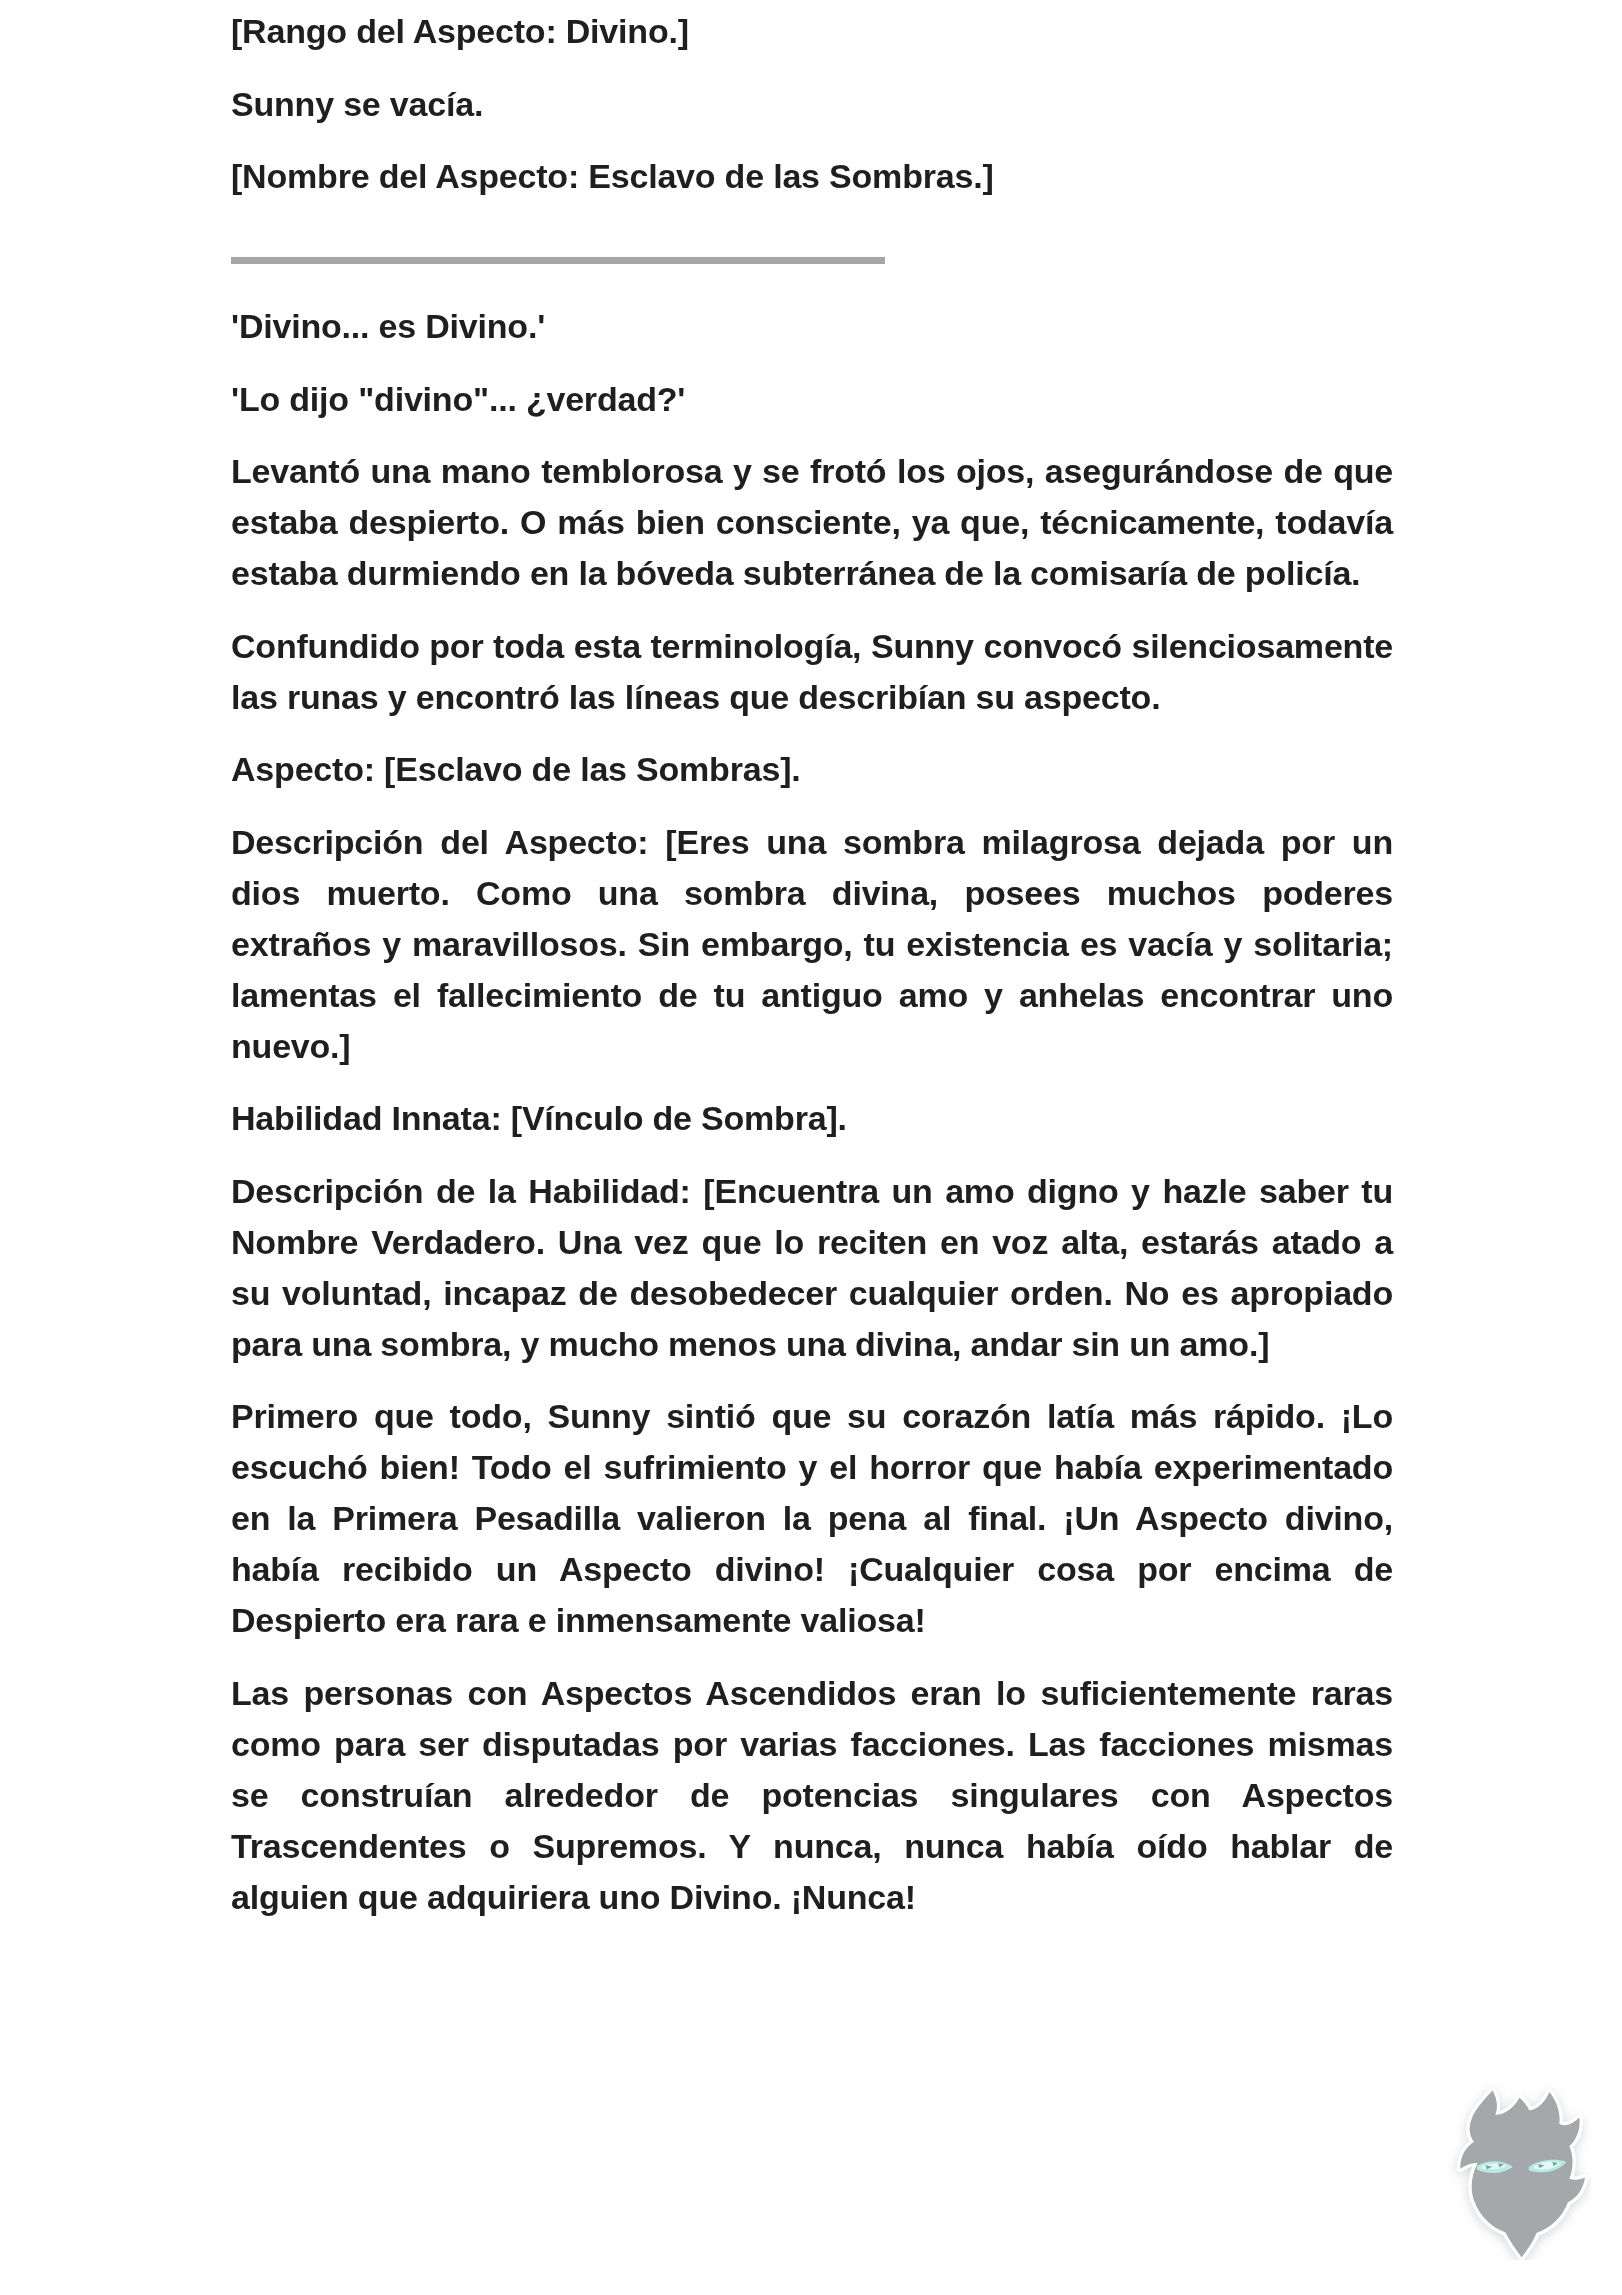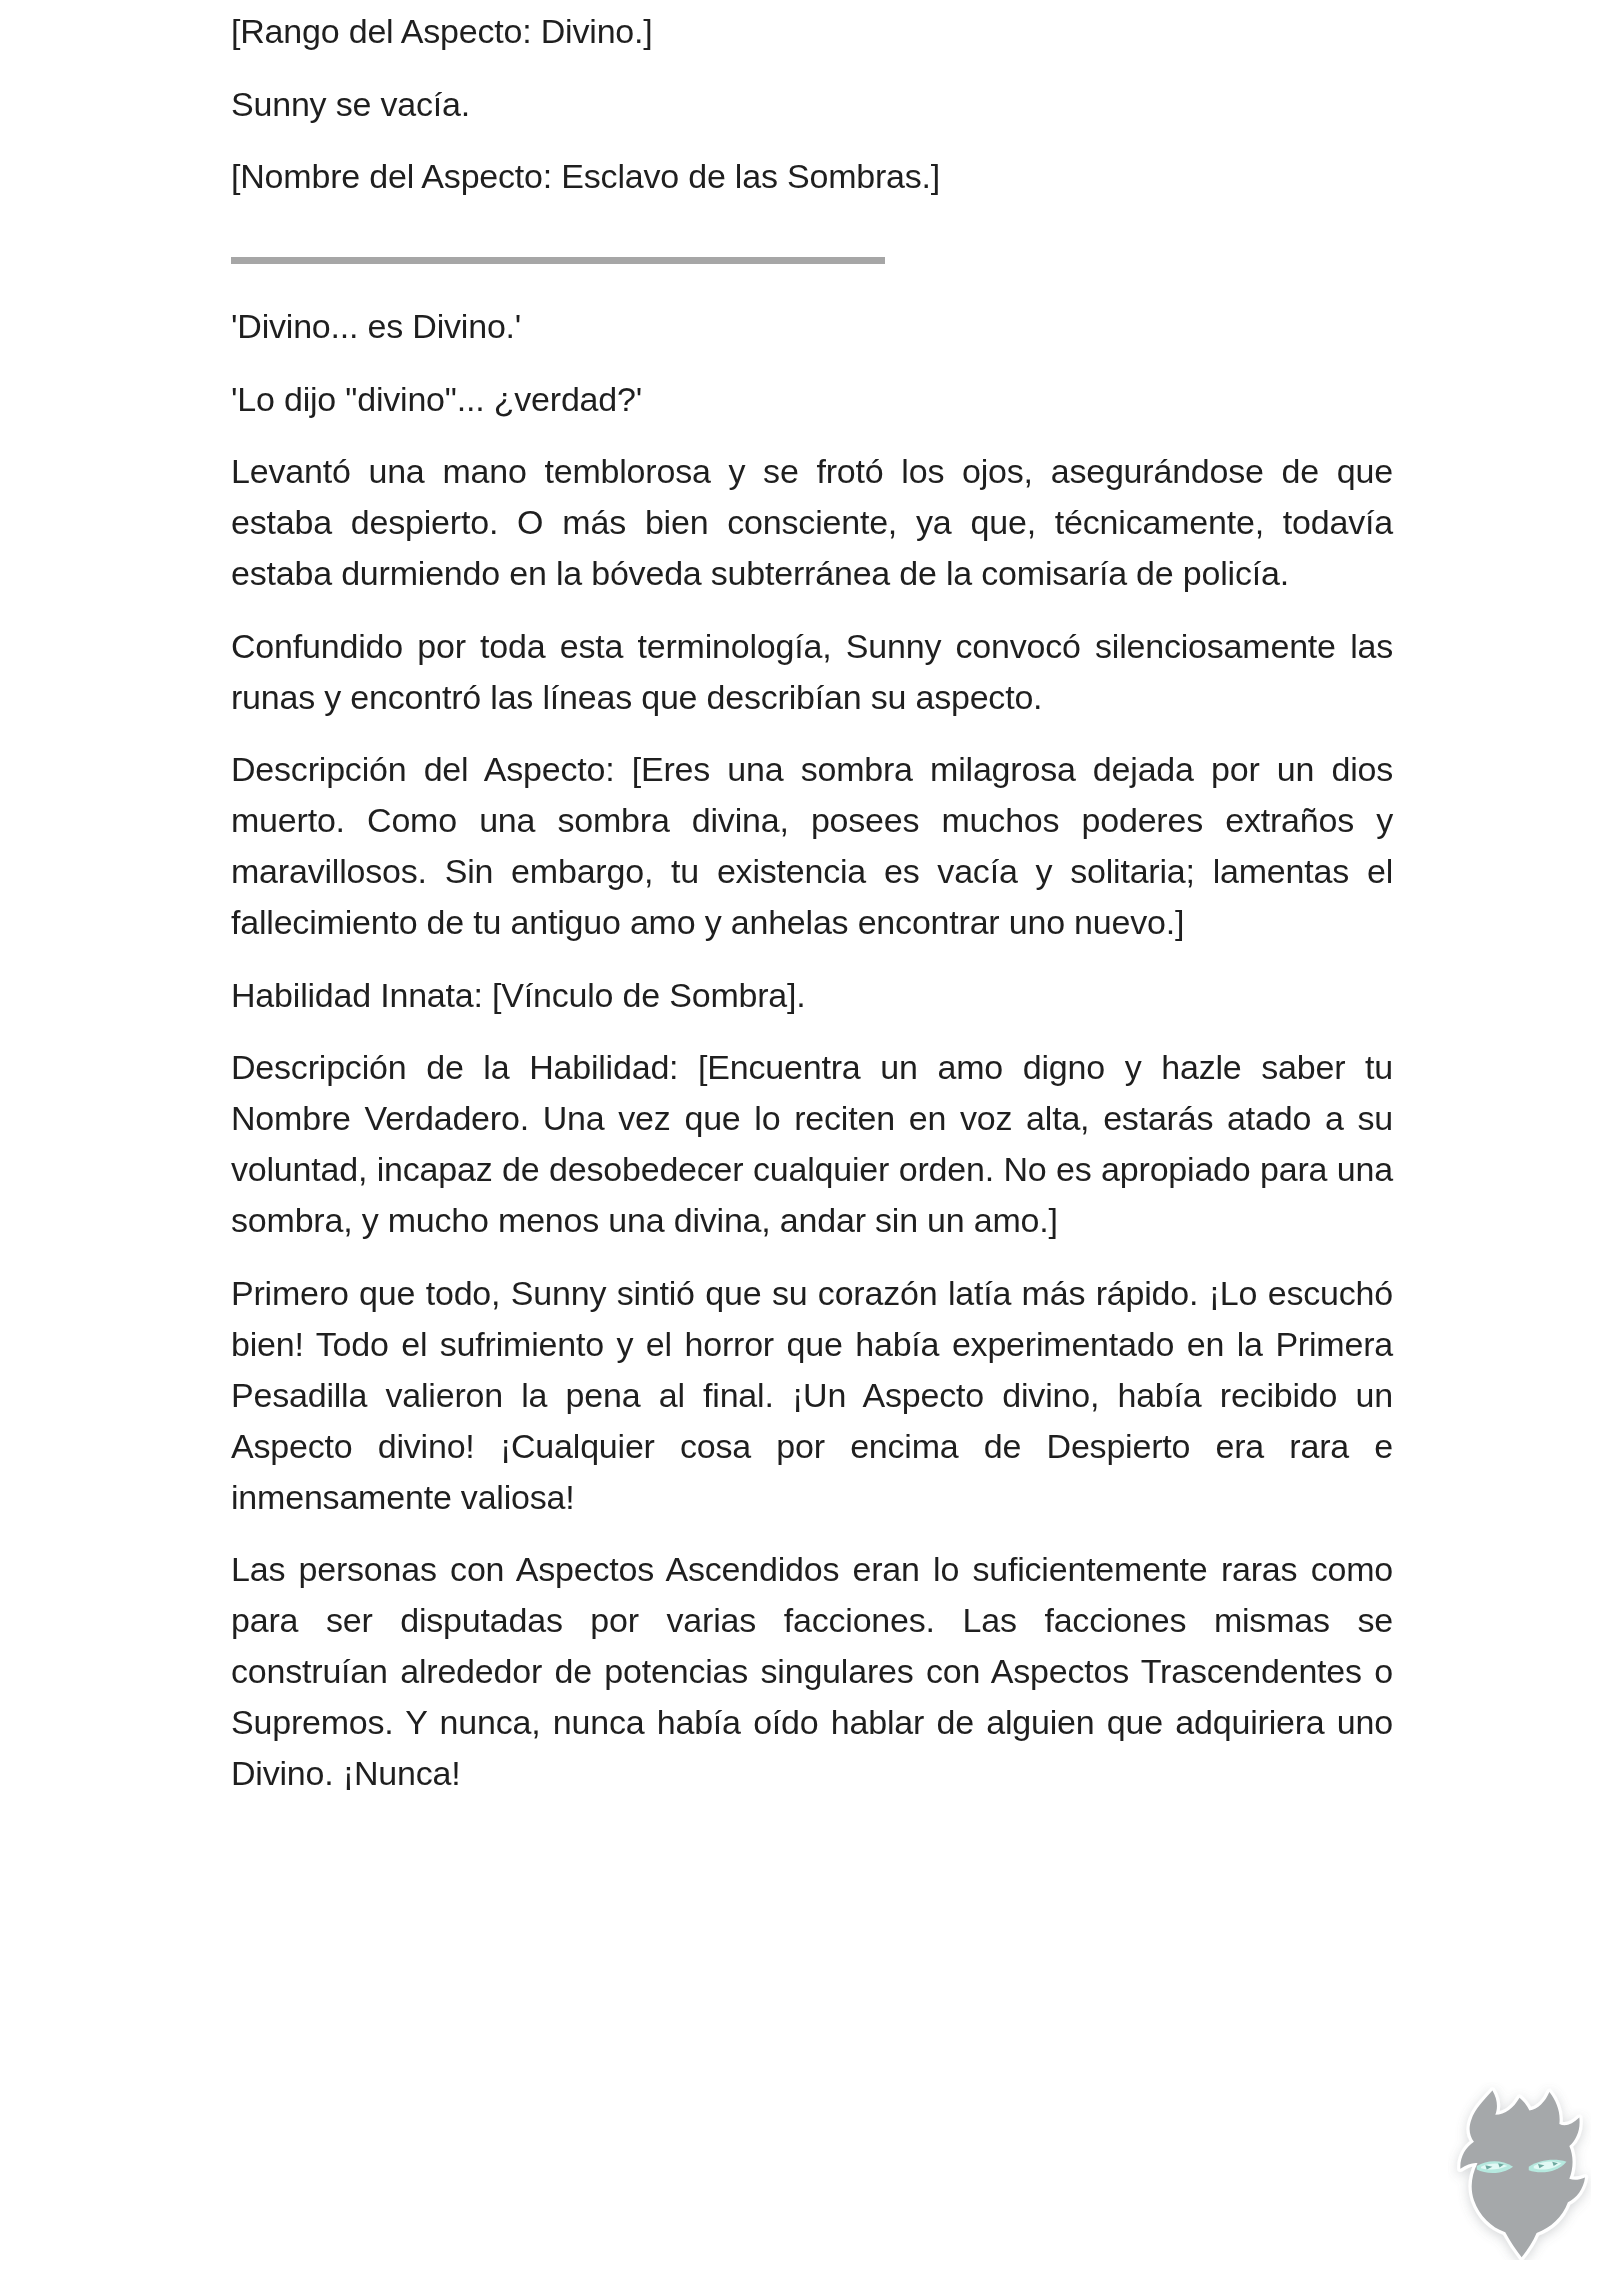--- a/index.html
+++ b/index.html
@@ -18,21 +18,21 @@
   }
   .content {
     position: absolute;
     left: 231px;
     top: 6.1px;
     width: 1162px;
   }
   p.para {
     font-size: 34px;
     line-height: 51px;
-    font-weight: 400;
+    font-weight: 700;
     letter-spacing: -0.2px;
     margin: 21.5px 0;
     text-align: justify;
     color: var(--text-color);
   }
   p.para:first-child { margin-top: 0; }
   p.para:last-child  { margin-bottom: 0; }
   .divider {
     width: 654px;
     height: 7px;
@@ -54,20 +54,21 @@
 
 <main class="content" id="chapter-content">
     <p class="para">[Rango del Aspecto: Divino.]</p>
     <p class="para">Sunny se vacía.</p>
     <p class="para">[Nombre del Aspecto: Esclavo de las Sombras.]</p>
     <div class="divider"></div>
     <p class="para">'Divino... es Divino.'</p>
     <p class="para">'Lo dijo "divino"... ¿verdad?'</p>
     <p class="para">Levantó una mano temblorosa y se frotó los ojos, asegurándose de que estaba despierto. O más bien consciente, ya que, técnicamente, todavía estaba durmiendo en la bóveda subterránea de la comisaría de policía.</p>
     <p class="para">Confundido por toda esta terminología, Sunny convocó silenciosamente las runas y encontró las líneas que describían su aspecto.</p>
+    <p class="para">Aspecto: [Esclavo de las Sombras].</p>
     <p class="para">Descripción del Aspecto: [Eres una sombra milagrosa dejada por un dios muerto. Como una sombra divina, posees muchos poderes extraños y maravillosos. Sin embargo, tu existencia es vacía y solitaria; lamentas el fallecimiento de tu antiguo amo y anhelas encontrar uno nuevo.]</p>
     <p class="para">Habilidad Innata: [Vínculo de Sombra].</p>
     <p class="para">Descripción de la Habilidad: [Encuentra un amo digno y hazle saber tu Nombre Verdadero. Una vez que lo reciten en voz alta, estarás atado a su voluntad, incapaz de desobedecer cualquier orden. No es apropiado para una sombra, y mucho menos una divina, andar sin un amo.]</p>
     <p class="para">Primero que todo, Sunny sintió que su corazón latía más rápido. ¡Lo escuchó bien! Todo el sufrimiento y el horror que había experimentado en la Primera Pesadilla valieron la pena al final. ¡Un Aspecto divino, había recibido un Aspecto divino! ¡Cualquier cosa por encima de Despierto era rara e inmensamente valiosa!</p>
     <p class="para">Las personas con Aspectos Ascendidos eran lo suficientemente raras como para ser disputadas por varias facciones. Las facciones mismas se construían alrededor de potencias singulares con Aspectos Trascendentes o Supremos. Y nunca, nunca había oído hablar de alguien que adquiriera uno Divino. ¡Nunca!</p>
   </main>
 
 <div class="watermark">
   <svg viewBox="0 0 200 250" xmlns="http://www.w3.org/2000/svg">
     <defs>

